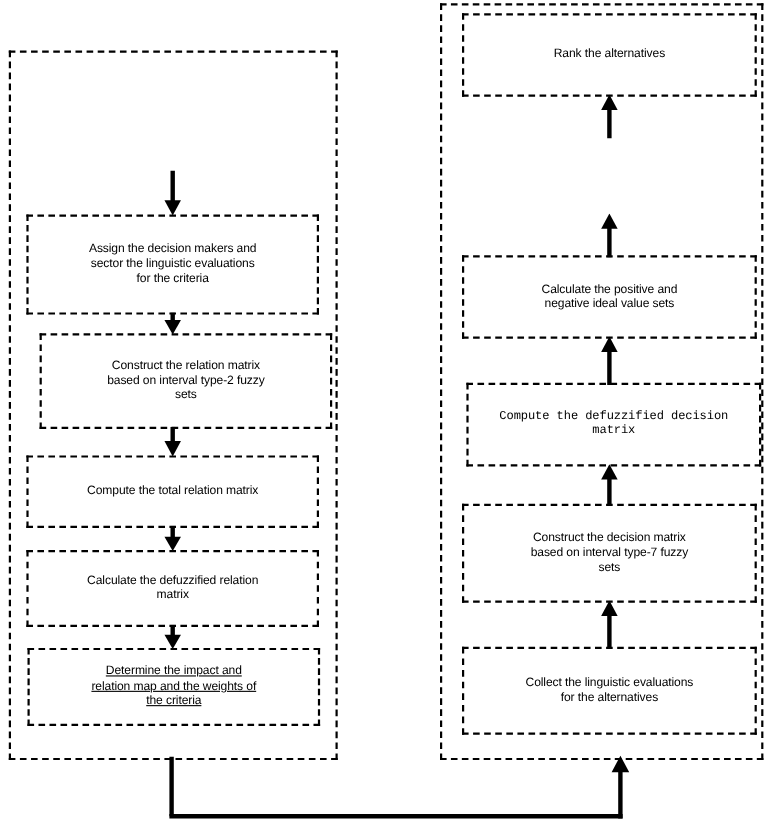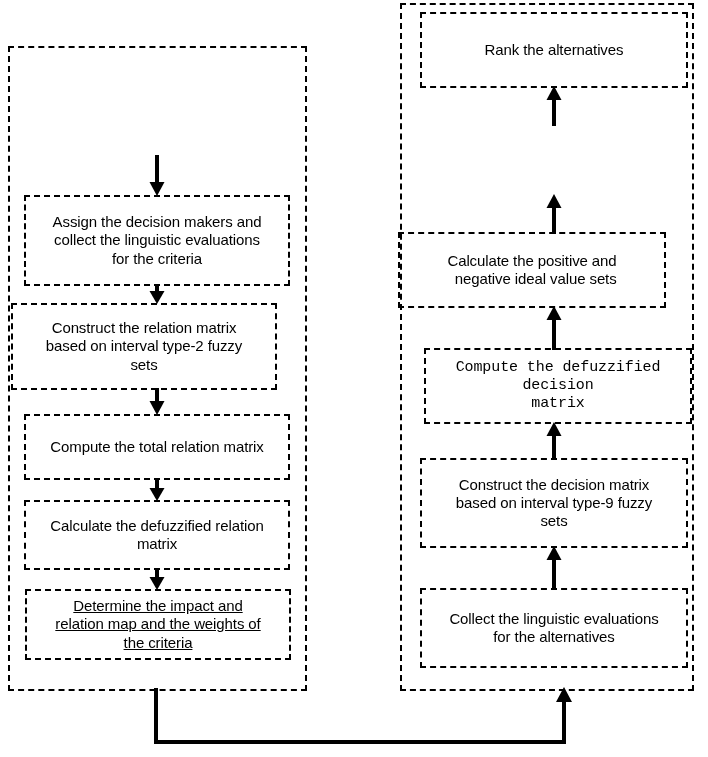--- a/index.html
+++ b/index.html
@@ -33,39 +33,39 @@
     border: 2px dashed #000000;
     box-sizing: border-box;
     display: flex;
     align-items: center;
     justify-content: center;
     text-align: center;
     padding: 4px 10px;
     background: transparent;
   }
   .step-label {
-    font-size: 15px;
+    font-size: 11px;
     line-height: 1.22;
     letter-spacing: -0.1px;
     white-space: pre-line;
     display: block;
   }
 
   
   #step-l1 { left: 24px; top: 58px;  width: 266px; height: 99px; }
   #step-l2 { left: 24px; top: 195px; width: 266px; height: 91px; }
-  #step-l3 { left: 11px; top: 303px; width: 266px; height: 87px; }
+  #step-l3 { left: 36px; top: 303px; width: 266px; height: 87px; }
   #step-l4 { left: 24px; top: 414px; width: 266px; height: 66px; }
   #step-l5 { left: 24px; top: 500px; width: 266px; height: 70px; text-align: center; }
   #step-l6 { left: 25px; top: 589px; width: 266px; height: 71px; text-decoration: underline; }
 
   
   #step-r6 { left: 420px; top: 12px;  width: 268px; height: 76px; }
   #step-r5 { left: 420px; top: 124px; width: 268px; height: 72px; }
-  #step-r4 { left: 398px; top: 232px; width: 268px; height: 76px; text-align: right; }
+  #step-r4 { left: 420px; top: 232px; width: 268px; height: 76px; }
   #step-r3 { left: 424px; top: 348px; width: 268px; height: 76px; font-family: Liberation Mono, monospace; }
   #step-r2 { left: 420px; top: 458px; width: 268px; height: 90px; }
   #step-r1 { left: 420px; top: 588px; width: 268px; height: 80px; }
 
   
   .arrow {
     position: absolute;
     width: 22px;
   }
   .arrow svg { display: block; }
@@ -116,21 +116,21 @@
 
   <div class="arrow" id="arrow-l1">
     <svg width="22" height="42" viewBox="0 0 22 42" aria-hidden="true">
       <line x1="11" y1="0" x2="11" y2="30" stroke="#000" stroke-width="4"></line>
       <polygon points="11,41 3.5,27 18.5,27" fill="#000"></polygon>
     </svg>
   </div>
 
   <div class="step" id="step-l2">
     <span class="step-label">Assign the decision makers and
-collect the linguistic evaluations
+sector the linguistic evaluations
 for the criteria</span>
   </div>
 
   <div class="arrow" id="arrow-l2">
     <svg width="22" height="21" viewBox="0 0 22 21" aria-hidden="true">
       <line x1="11" y1="0" x2="11" y2="11" stroke="#000" stroke-width="4"></line>
       <polygon points="11,20 3.5,7 18.5,7" fill="#000"></polygon>
     </svg>
   </div>
 
@@ -216,21 +216,21 @@
 
   <div class="arrow" id="arrow-r2">
     <svg width="22" height="38" viewBox="0 0 22 38" aria-hidden="true">
       <line x1="11" y1="38" x2="11" y2="10" stroke="#000" stroke-width="4"></line>
       <polygon points="11,0 3.5,14 18.5,14" fill="#000"></polygon>
     </svg>
   </div>
 
   <div class="step" id="step-r2">
     <span class="step-label">Construct the decision matrix
-based on interval type-9 fuzzy
+based on interval type-7 fuzzy
 sets</span>
   </div>
 
   <div class="arrow" id="arrow-r1">
     <svg width="22" height="44" viewBox="0 0 22 44" aria-hidden="true">
       <line x1="11" y1="44" x2="11" y2="10" stroke="#000" stroke-width="4"></line>
       <polygon points="11,0 3.5,14 18.5,14" fill="#000"></polygon>
     </svg>
   </div>
 

